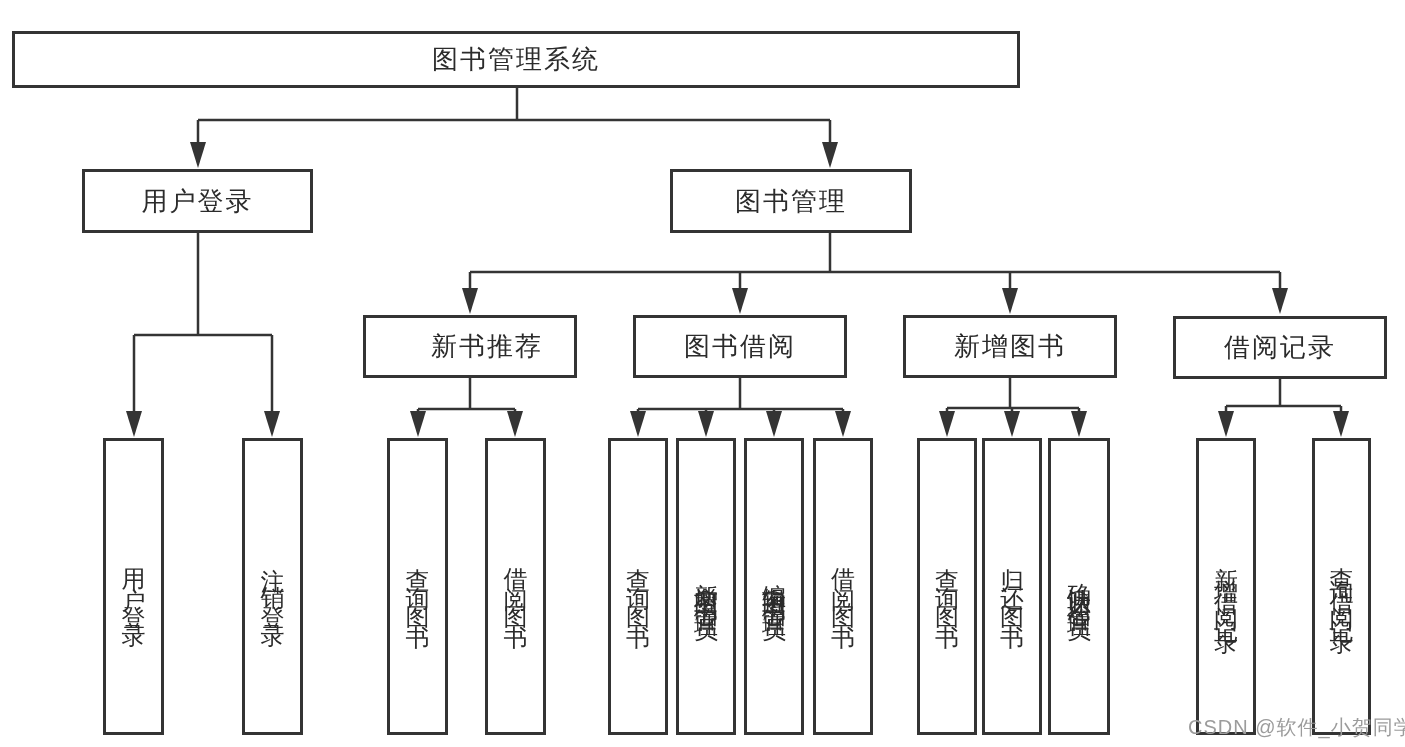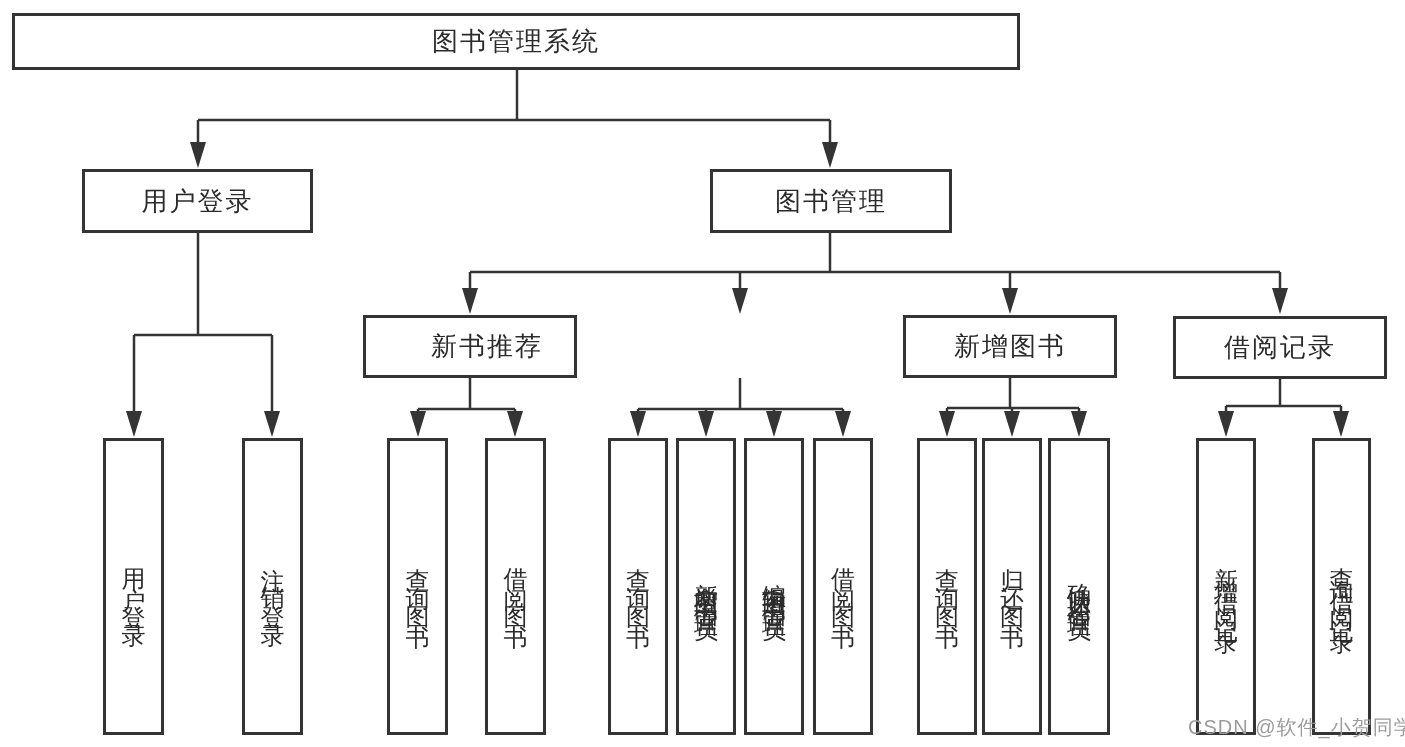--- a/index.html
+++ b/index.html
@@ -79,33 +79,36 @@
       <polygon points="766,411 782,411 774,437"></polygon>
       <polygon points="835,411 851,411 843,437"></polygon>
       <polygon points="939,411 955,411 947,437"></polygon>
       <polygon points="1004,411 1020,411 1012,437"></polygon>
       <polygon points="1071,411 1087,411 1079,437"></polygon>
       <polygon points="1218,411 1234,411 1226,437"></polygon>
       <polygon points="1333,411 1349,411 1341,437"></polygon>
     </g>
   </svg>
 
-  <div class="node hnode" style="left:12px; top:13px; width:1008px; height:57px;">
+  <div class="node hnode" style="left:12px; top:31px; width:1008px; height:57px;">
     <span>图书管理系统</span>
   </div>
 
   <div class="node hnode" style="left:82px; top:169px; width:231px; height:64px;">
     <span>用户登录</span>
   </div>
-  <div class="node hnode" style="left:710px; top:169px; width:242px; height:64px;">
+  <div class="node hnode" style="left:670px; top:169px; width:242px; height:64px;">
     <span>图书管理</span>
   </div>
 
   <div class="node hnode" style="left:363px; top:315px; width:214px; height:63px;padding-left:34px;">
     <span>新书推荐</span>
+  </div>
+  <div class="node hnode" style="left:633px; top:315px; width:214px; height:63px;">
+    <span>图书借阅</span>
   </div>
   <div class="node hnode" style="left:903px; top:315px; width:214px; height:63px;">
     <span>新增图书</span>
   </div>
   <div class="node hnode" style="left:1173px; top:316px; width:214px; height:63px;">
     <span>借阅记录</span>
   </div>
 
   <div class="node leaf" style="left:103px; width:61px;">
     <span class="v-label" style="letter-spacing: 19px;">用户登录</span>

